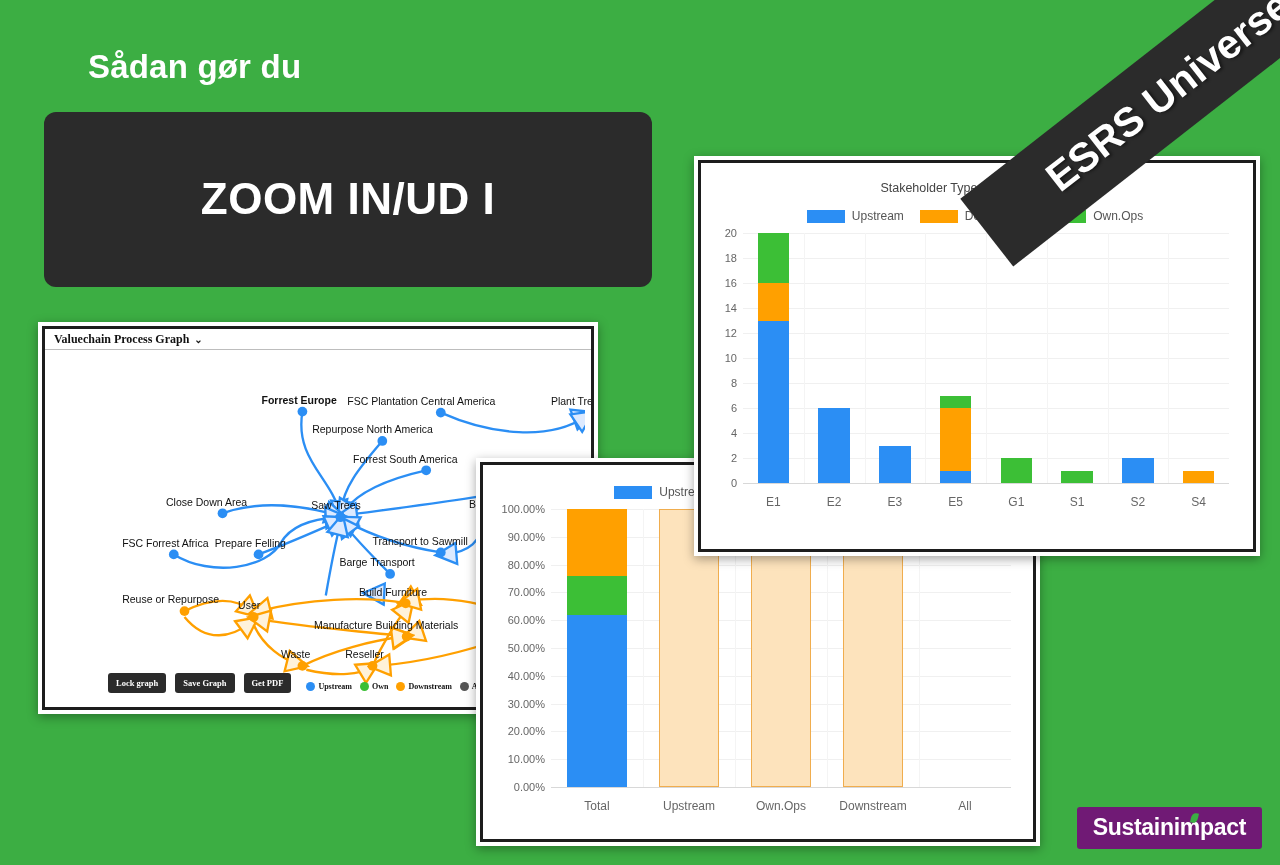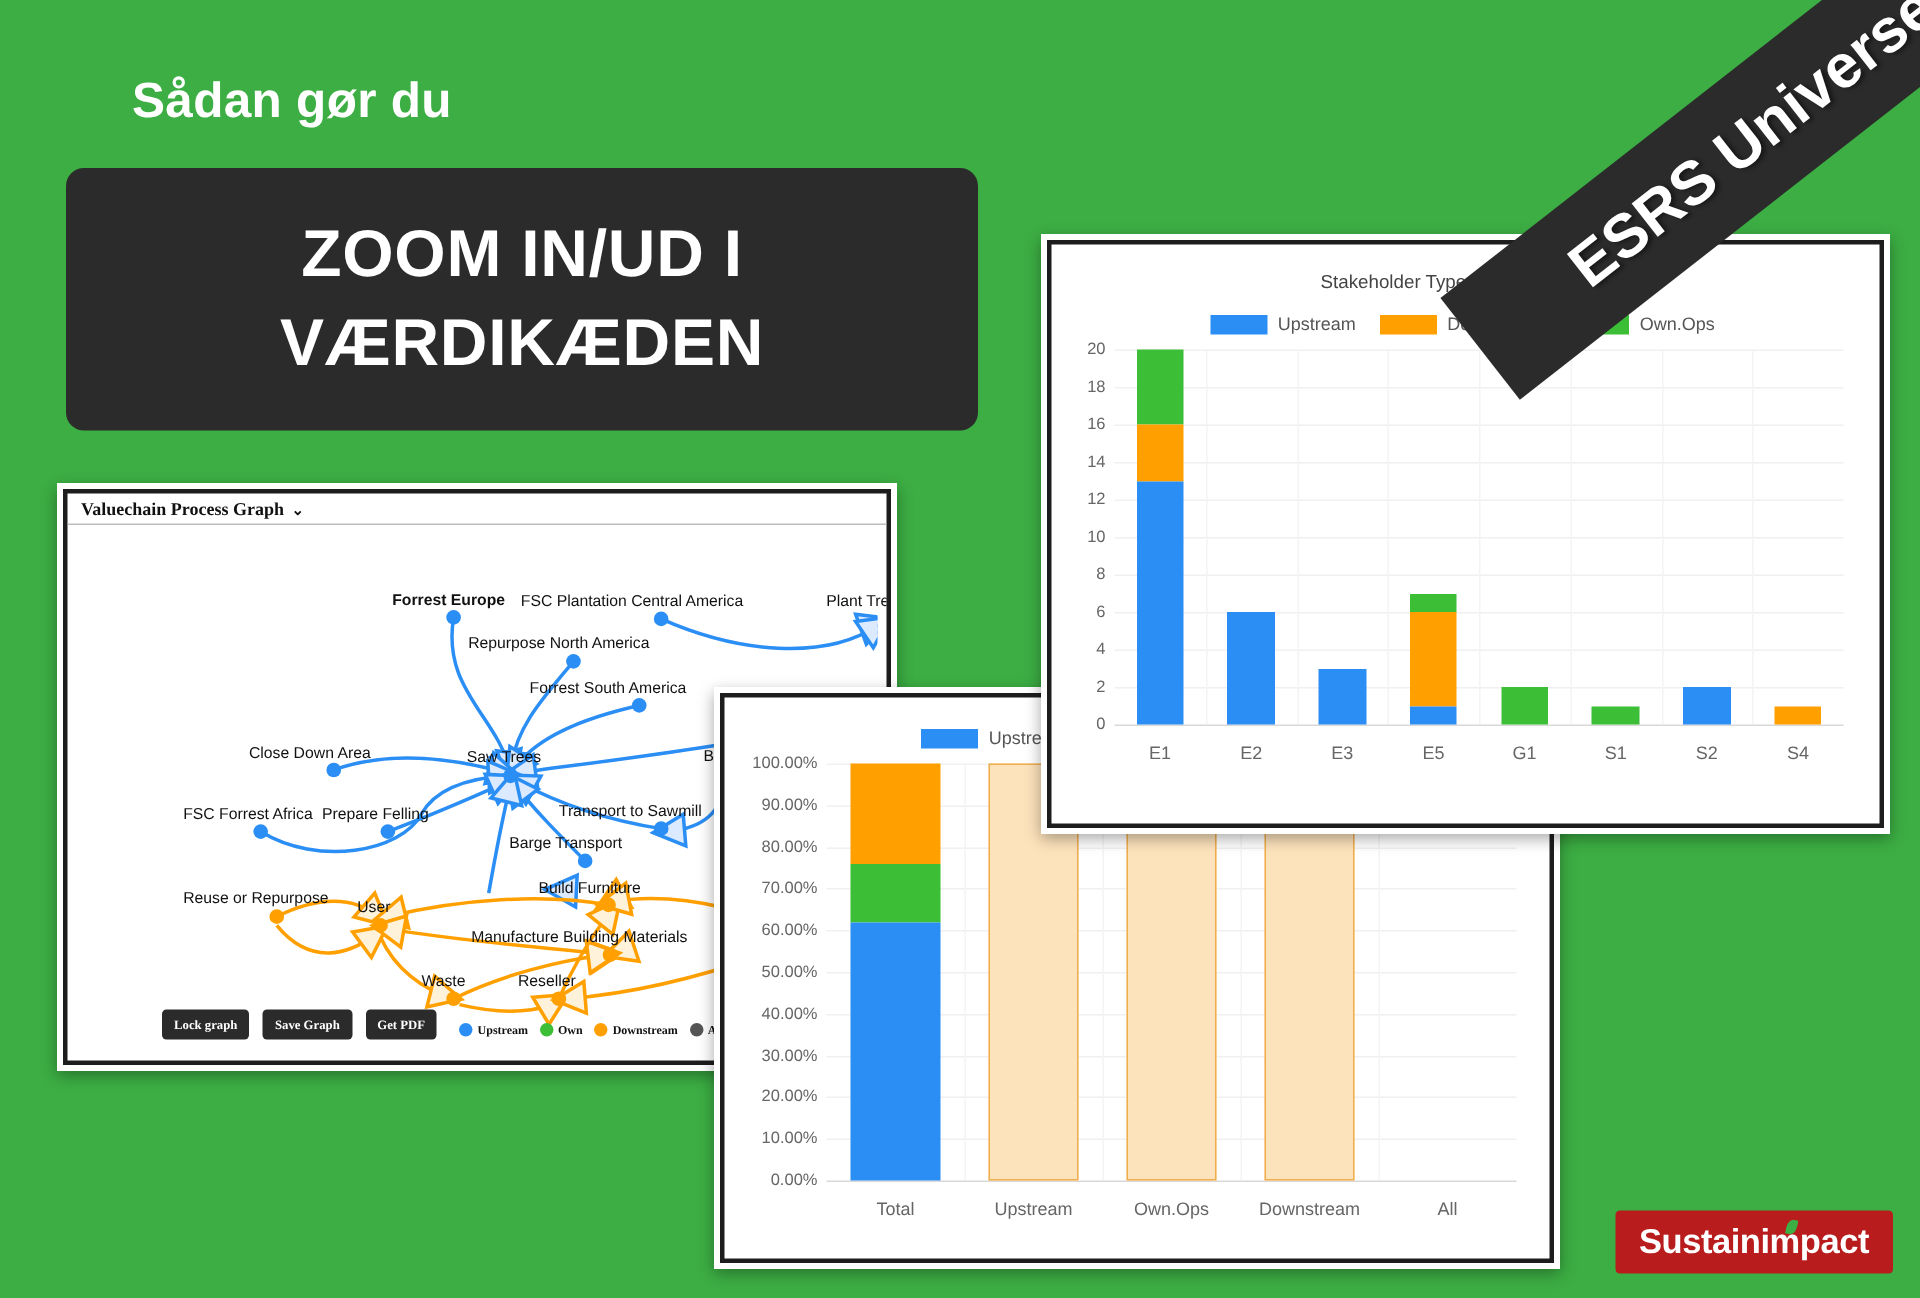--- a/index.html
+++ b/index.html
@@ -122,21 +122,21 @@
   .bcol{ flex:1; position:relative; display:flex; justify-content:center; }
   .bstack{ position:absolute; bottom:0; display:flex; flex-direction:column-reverse; }
   .seg{ width:100%; }
   .xlab{
     position:absolute; top:calc(100% + 12px); left:0; right:0;
     text-align:center; font-size:12px; color:#666;
   }
 
   .logo{
     position:absolute; right:18px; bottom:16px;
-    background:#b91c1c; border-radius:3px;
+    background:#701a75; border-radius:3px;
     padding:7px 16px 8px 16px; z-index:55;
   }
   .logo .txt{
     color:#fff; font-size:23px; font-weight:bold; letter-spacing:-.3px;
     position:relative; white-space:nowrap;
   }
   .logo .leaf{
     position:absolute; width:7px; height:10px;
     background:#3cae43;
     border-radius:60% 0 60% 0;
@@ -144,21 +144,20 @@
   }
 </style>
 </head>
 <body>
 
 <div class="kicker">Sådan gør du</div>
 
 <div class="title-card">
   <div class="title-text">
     <div>ZOOM IN/UD I</div>
-    <div>VÆRDIKÆDEN</div>
   </div>
 </div>
 
 <div class="ribbon">
   <span>ESRS Universe</span>
 </div>
 
 <div class="panel" id="panel-graph">
   <div class="panel-inner">
     <div class="vc-head">

